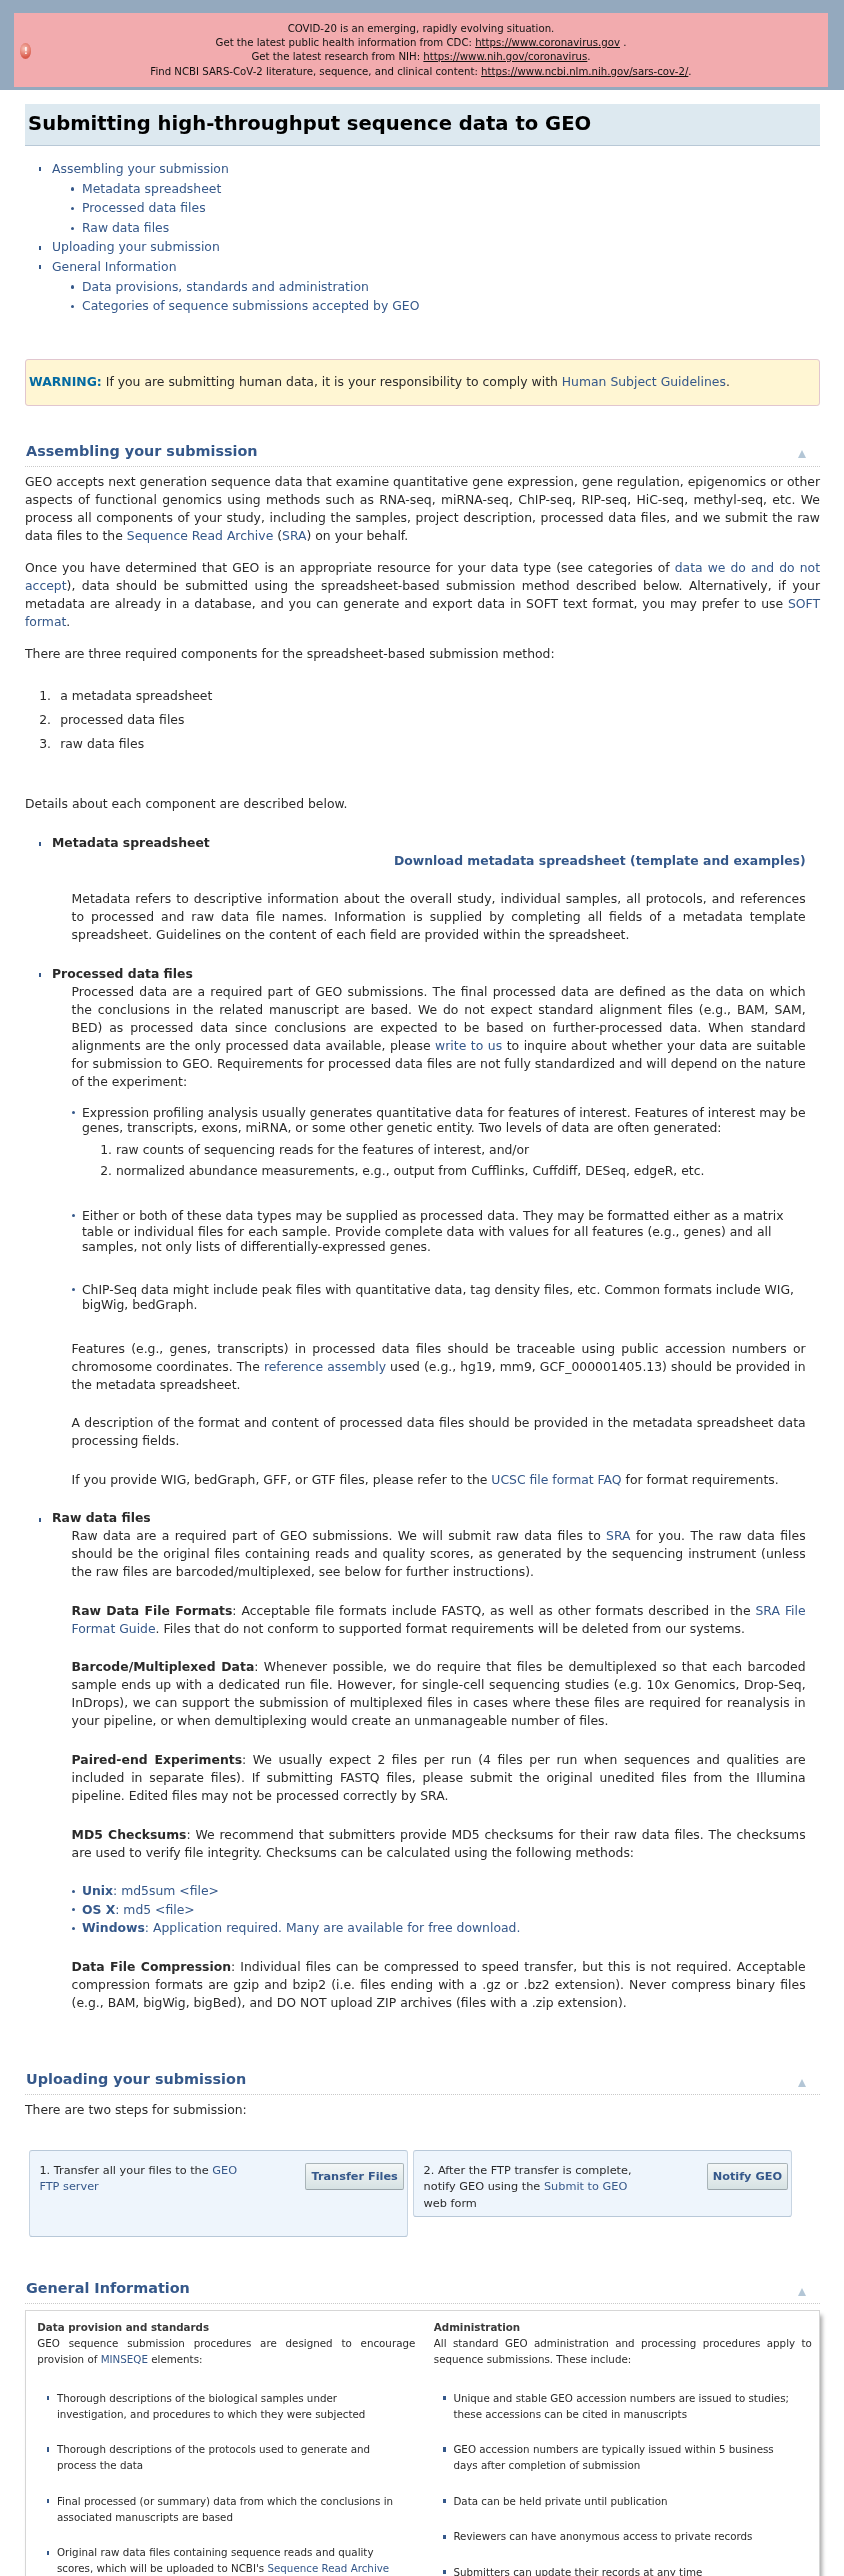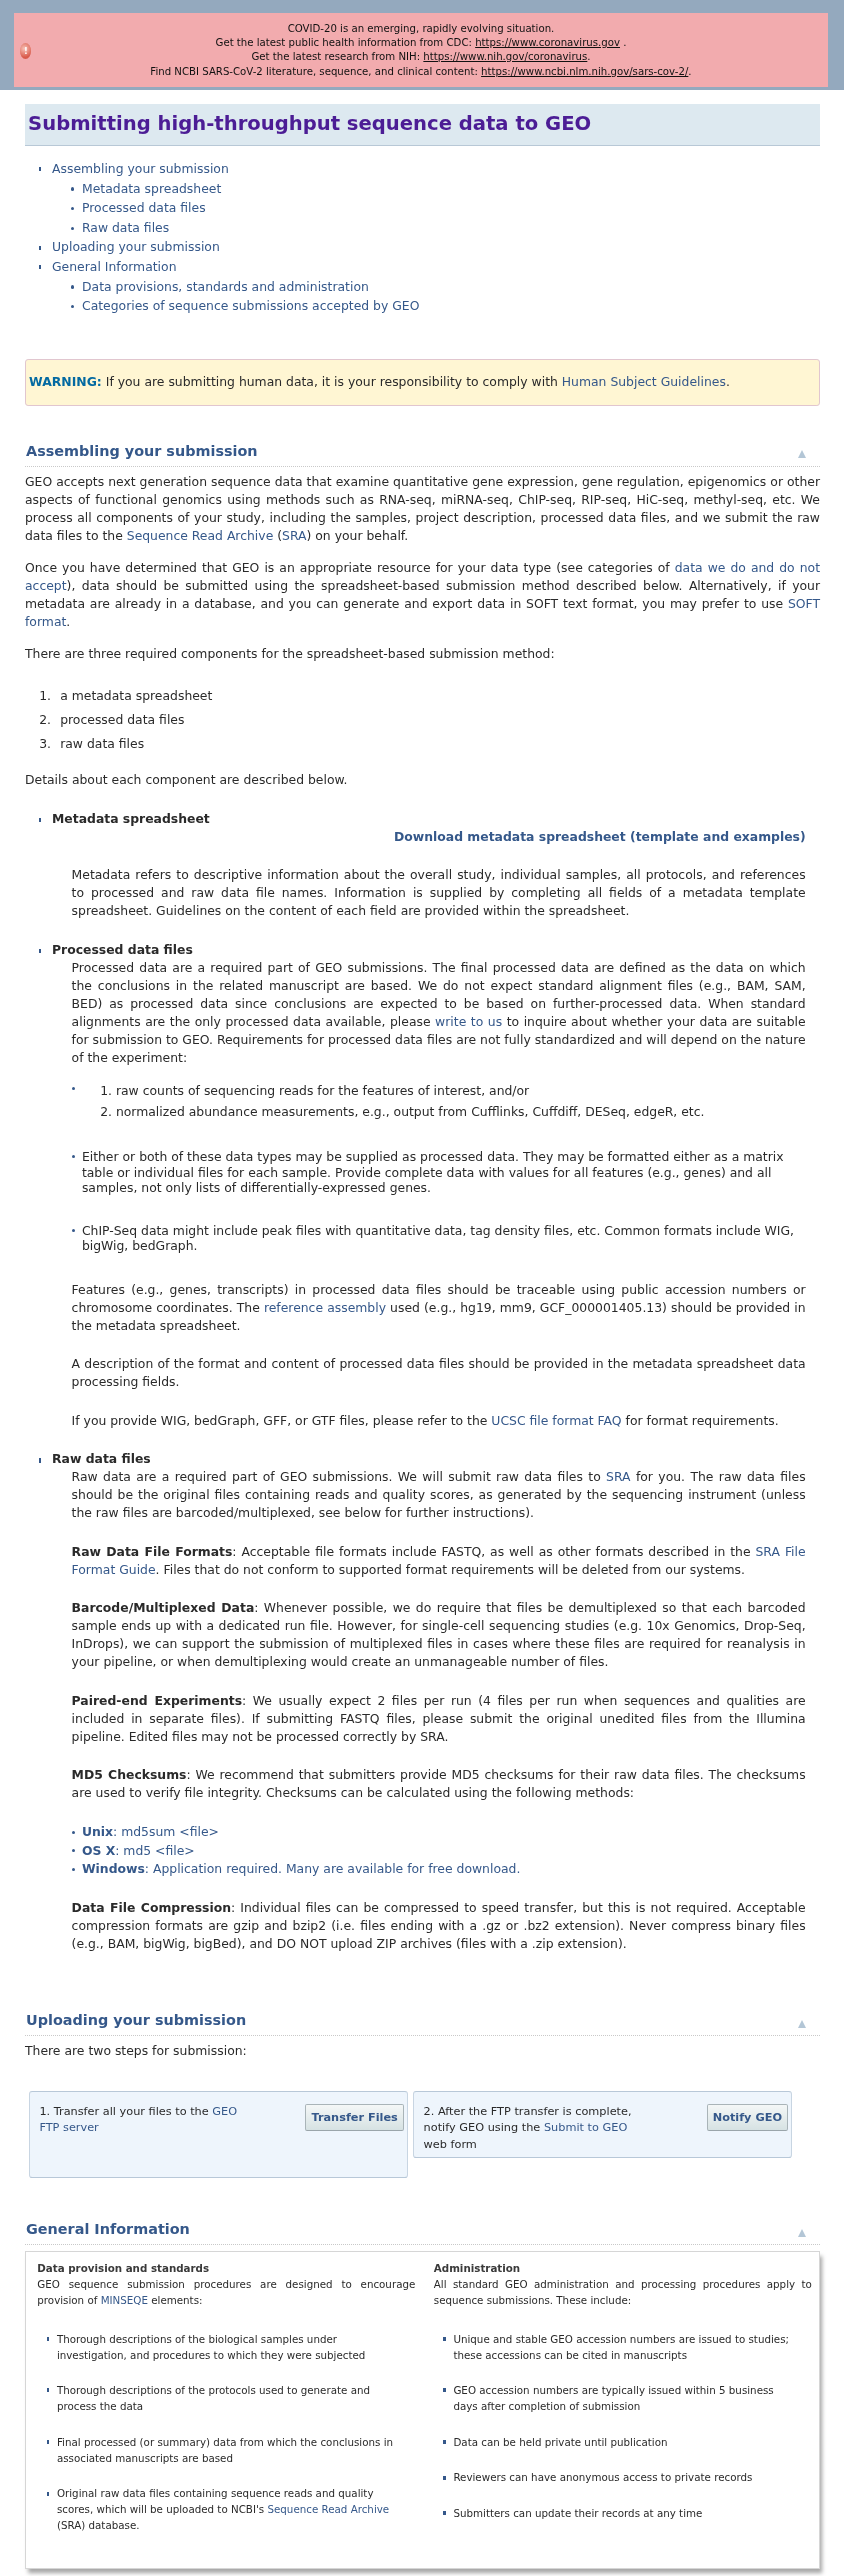--- a/index.html
+++ b/index.html
@@ -19,21 +19,21 @@
   .covid .alert-icon {
     position:absolute; left:6.2px; top:30px; width:11.3px; height:15.5px; border-radius:50%;
     background:radial-gradient(circle at 40% 35%, #f7c2b8, #d95a4a 70%);
     color:#fff; font-weight:bold; font-size:9.3px; text-align:center; line-height:15.5px;
   }
   .covid .lines { width:100%; text-align:center; }
   .covid .lines a { color:#111; text-decoration:underline; }
   .content { padding:0 25px; }
   .page-title {
     margin-top:13.4px; background:#dde9f0; border-bottom:1.5px solid #b8c8d6;
-    padding:6.2px 3.1px; font-size:19.6px; font-weight:bold; color:#4c1d95;
+    padding:6.2px 3.1px; font-size:19.6px; font-weight:bold; color:#000000;
   }
   .toc { margin:13.4px 0 0 0; padding:0 0 0 27px; list-style:none; }
   .toc > li { position:relative; line-height:19.6px; font-size:12.4px; }
   .toc > li::before { content:""; position:absolute; left:-13.4px; top:8.2px; width:2.1px; height:4.1px; background:#35588a; }
   .toc ul { list-style:none; padding-left:30px; margin:0; }
   .toc ul li { position:relative; line-height:19.6px; }
   .toc ul li::before { content:""; position:absolute; left:-11.3px; top:8.8px; width:3.1px; height:3.1px; border-radius:50%; background:#35588a; }
   .warning {
     margin-top:43px; background:#fff6d3; border:0.5px solid #e1c6cf; border-radius:3.1px;
     padding:13.4px 3.1px; font-size:12.4px;
@@ -119,36 +119,36 @@
     <span class="up-icon"></span>
   </div>
   <p class="just" style="margin-top:6.2px"><span>GEO accepts next generation sequence data that examine quantitative gene expression, gene regulation, epigenomics or other aspects of functional genomics using methods such as RNA-seq, miRNA-seq, ChIP-seq, RIP-seq, HiC-seq, methyl-seq, etc. We process all components of your study, including the samples, project description, processed data files, and we submit the raw data files to the </span><a>Sequence Read Archive</a><span> (</span><a>SRA</a><span>) on your behalf.</span></p>
   <p class="just para"><span>Once you have determined that GEO is an appropriate resource for your data type (see categories of </span><a>data we do and do not accept</a><span>), data should be submitted using the spreadsheet-based submission method described below. Alternatively, if your metadata are already in a database, and you can generate and export data in SOFT text format, you may prefer to use </span><a>SOFT format</a><span>.</span></p>
   <p class="para">There are three required components for the spreadsheet-based submission method:</p>
   <ol class="req">
     <li>a metadata spreadsheet</li>
     <li>processed data files</li>
     <li>raw data files</li>
   </ol>
-  <p style="margin-top:15px">Details about each component are described below.</p>
+  <p style="margin-top:39px">Details about each component are described below.</p>
 
   <ul class="comp-list">
     <li>
       <div class="comp-title">Metadata spreadsheet</div>
       <div class="comp-body">
         <a class="download">Download metadata spreadsheet (template and examples)</a>
         <p class="just">Metadata refers to descriptive information about the overall study, individual samples, all protocols, and references to processed and raw data file names. Information is supplied by completing all fields of a metadata template spreadsheet. Guidelines on the content of each field are provided within the spreadsheet.</p>
       </div>
     </li>
     <li>
       <div class="comp-title">Processed data files</div>
       <div class="comp-body">
         <p class="just"><span>Processed data are a required part of GEO submissions. The final processed data are defined as the data on which the conclusions in the related manuscript are based. We do not expect standard alignment files (e.g., BAM, SAM, BED) as processed data since conclusions are expected to be based on further-processed data. When standard alignments are the only processed data available, please </span><a>write to us</a><span> to inquire about whether your data are suitable for submission to GEO. Requirements for processed data files are not fully standardized and will depend on the nature of the experiment:</span></p>
         <ul class="dot-list">
-          <li>
+          <li><span>Expression profiling analysis usually generates quantitative data for features of interest. Features of interest may be genes, transcripts, exons, miRNA, or some other genetic entity. Two levels of data are often generated:</span>
             <ol>
               <li>raw counts of sequencing reads for the features of interest, and/or</li>
               <li>normalized abundance measurements, e.g., output from Cufflinks, Cuffdiff, DESeq, edgeR, etc.</li>
             </ol>
           </li>
           <li>Either or both of these data types may be supplied as processed data. They may be formatted either as a matrix table or individual files for each sample. Provide complete data with values for all features (e.g., genes) and all samples, not only lists of differentially-expressed genes.</li>
           <li>ChIP-Seq data might include peak files with quantitative data, tag density files, etc. Common formats include WIG, bigWig, bedGraph.</li>
         </ul>
         <p class="just"><span>Features (e.g., genes, transcripts) in processed data files should be traceable using public accession numbers or chromosome coordinates. The </span><a>reference assembly</a><span> used (e.g., hg19, mm9, GCF_000001405.13) should be provided in the metadata spreadsheet.</span></p>
         <p class="just sub-para">A description of the format and content of processed data files should be provided in the metadata spreadsheet data processing fields.</p>

